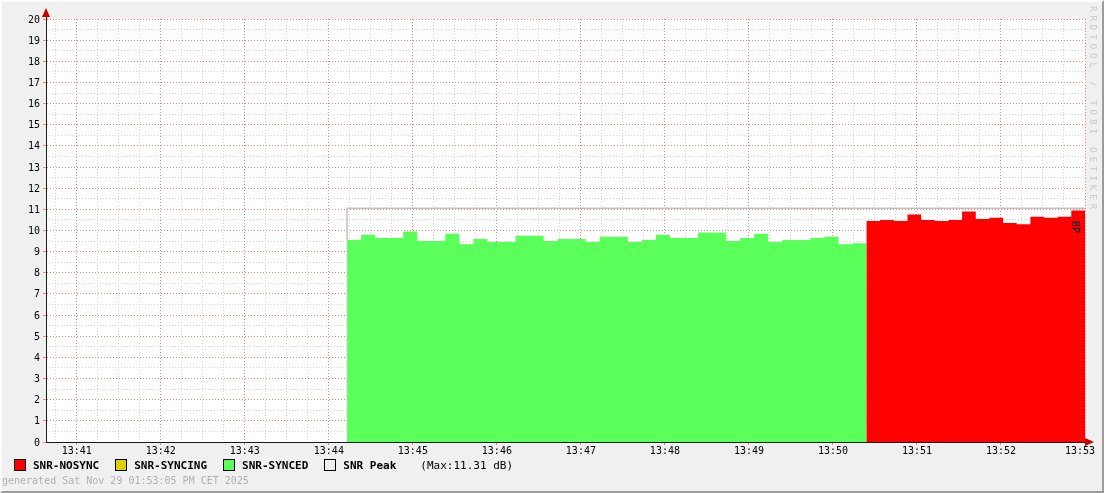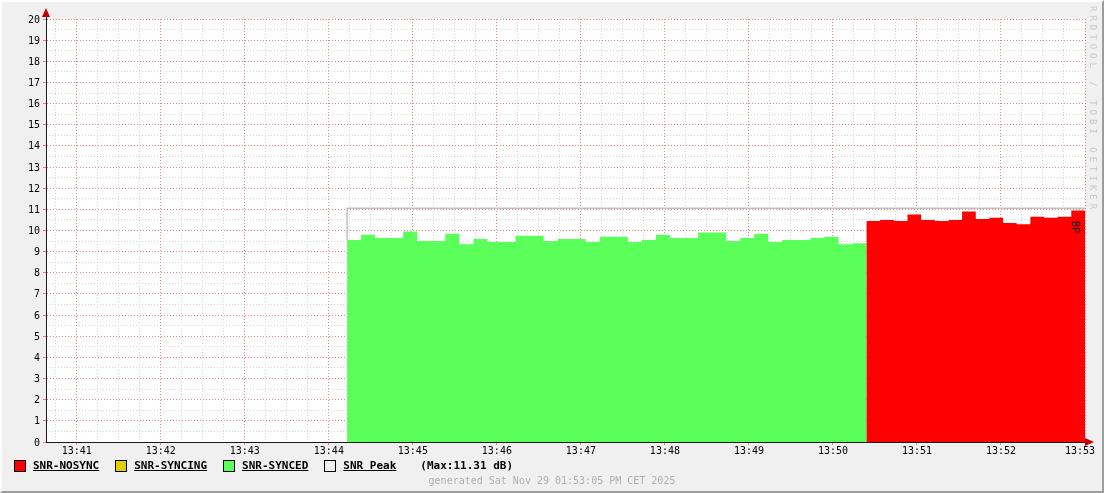--- a/index.html
+++ b/index.html
@@ -25,29 +25,29 @@
     font-family:"DejaVu Sans Mono","Liberation Mono",monospace;
     font-size:10px;fill:#000;
   }
   .legend{
     position:absolute;left:12px;top:457px;
     display:flex;align-items:center;
     font-size:11px;font-weight:700;color:#000;
     white-space:nowrap;
   }
   .legend-items{display:flex;align-items:center;}
-  .legend-item{display:flex;align-items:flex-end;margin-right:16px;text-decoration:underline;}
+  .legend-item{display:flex;align-items:flex-start;margin-right:16px;}
   .swatch{
     display:inline-block;width:10px;height:10px;
     border:1px solid #000;margin-right:7px;flex:0 0 auto;
   }
-  .max-note{margin-left:8px;font-weight:700;}
+  .max-note{margin-left:8px;font-weight:400;}
   .footer{
     position:absolute;left:0;top:473px;width:1100px;
-    text-align:center;font-size:10px;color:#b0b0b0;
+    font-size:10px;color:#b0b0b0;
   }
   .watermark{
     position:absolute;left:1086px;top:4px;
     writing-mode:vertical-rl;
     font-size:9px;letter-spacing:4px;color:#c9c9c9;
     white-space:nowrap;
   }
   .right-label{
     position:absolute;left:1068px;top:219px;
     writing-mode:vertical-rl;

